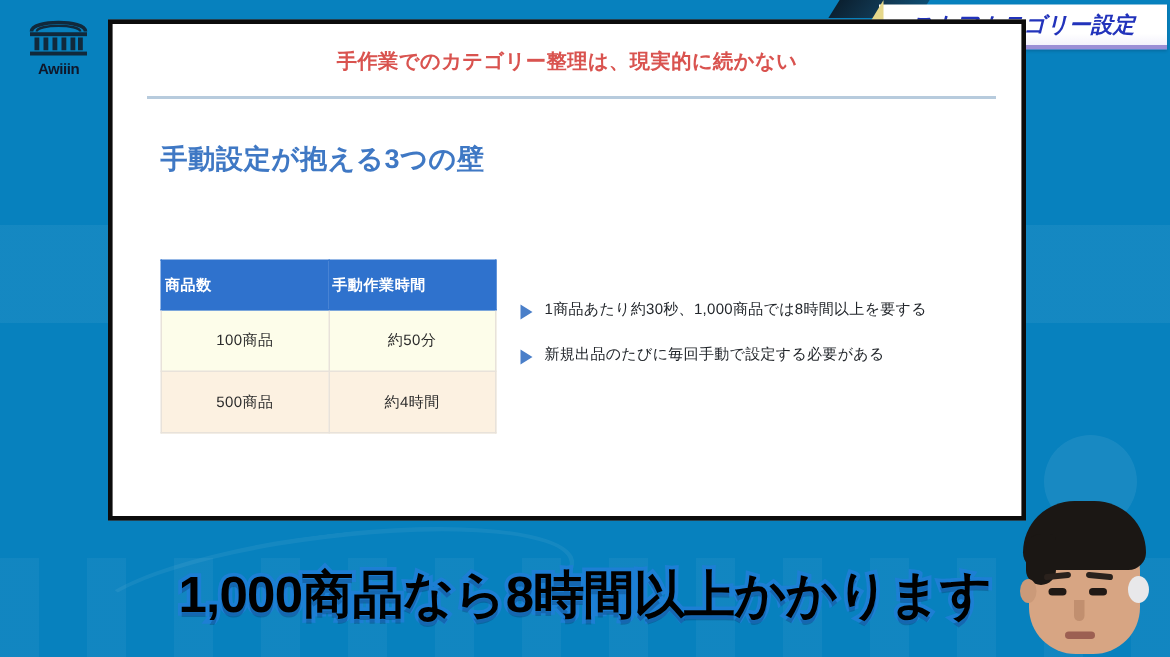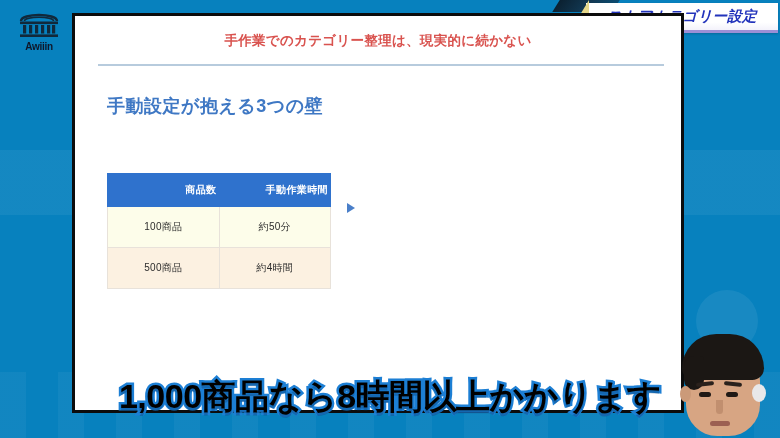--- a/index.html
+++ b/index.html
@@ -127,21 +127,21 @@
     left: 556px; top: 0;
     width: 60px; height: 12px;
     background: linear-gradient(100deg, #0b2030 0%, #123a55 55%, #0b4e74 100%);
     transform: skewX(-32deg);
   }
 
   
   .slide {
     position: absolute;
     left: 72px; top: 13px;
-    width: 612px; height: 400px;
+    width: 612px; height: 334px;
     background: #737373;
     border: 3px solid #0c0c0c;
     box-sizing: border-box;
     overflow: hidden;
   }
   .slide-inner {
     position: absolute;
     inset: 0;
     background: #ffffff;
   }
@@ -181,21 +181,21 @@
     width: 224px;
     border-collapse: collapse;
     table-layout: fixed;
   }
   .tbl th {
     background: #2f72cd;
     color: #ffffff;
     font-size: 10px;
     font-weight: 700;
     padding: 9px 2px;
-    text-align: right;
+    text-align: left;
     border: 1px solid #2f72cd;
     letter-spacing: 0.4px;
   }
   .tbl td {
     font-size: 10px;
     color: #2c2c2c;
     text-align: center;
     padding: 13px 2px;
     border: 1px solid #e8e2da;
     letter-spacing: 0.3px;
@@ -382,20 +382,25 @@
           <tr class="r2">
             <td>500商品</td>
             <td>約4時間</td>
           </tr>
         </tbody>
       </table>
 
       <div class="bullets">
         <div class="bullet">
           <span class="bullet-marker"></span>
+          <span class="bullet-text">1商品あたり約30秒、1,000商品では8時間以上を要する</span>
+        </div>
+        <div class="bullet">
+          <span class="bullet-marker"></span>
+          <span class="bullet-text">新規出品のたびに毎回手動で設定する必要がある</span>
         </div>
       </div>
 
     </div>
   </div>
 
   <div class="caption">1,000商品なら8時間以上かかります</div>
 
   <div class="webcam">
     <div class="cam-head"></div>

